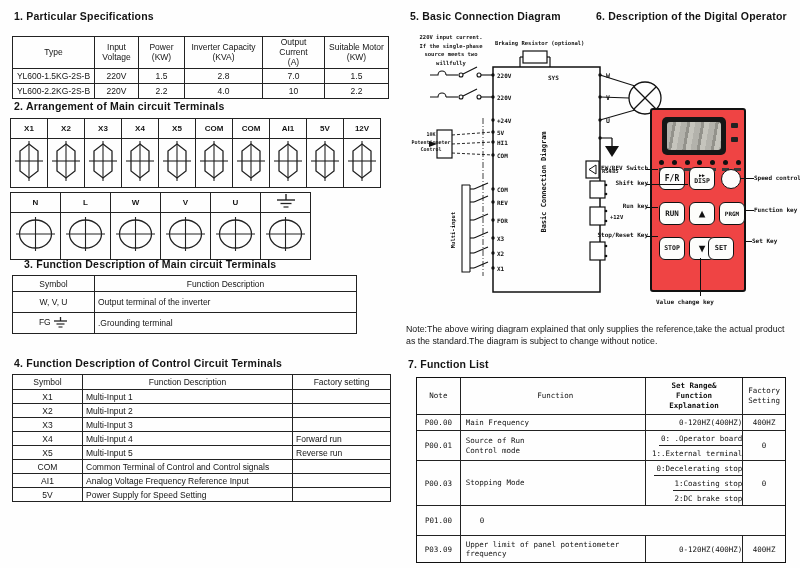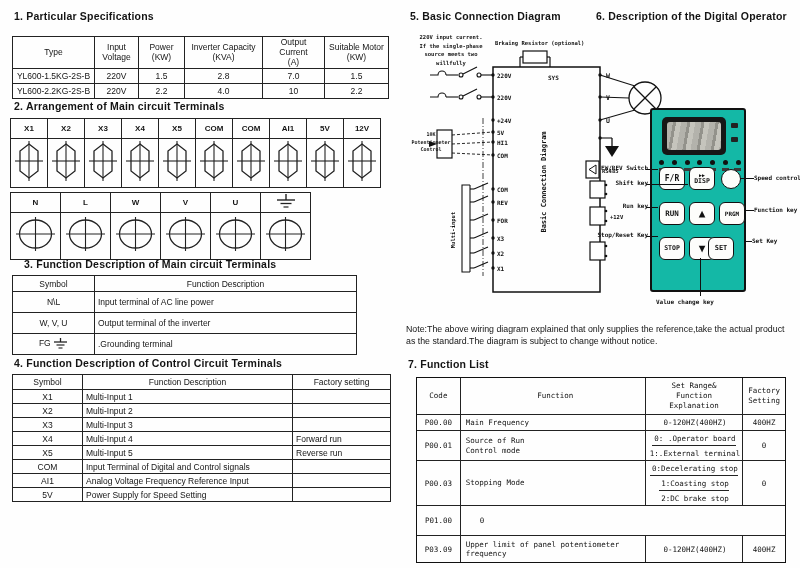--- a/index.html
+++ b/index.html
@@ -50,21 +50,21 @@
     line-height:1.55; white-space:pre-line;
   }
   .pot-label {
     position:absolute; left:0px; top:131px; width:62px; text-align:center;
     font-family:"DejaVu Sans Mono", monospace; font-size:5px; font-weight:bold;
     line-height:1.5; white-space:pre-line;
   }
 
   
   .panel { position:absolute; left:250px; top:108px; width:96px; height:184px;
-           border:2px solid #111; border-radius:3px; background:#14b8a6; }
+           border:2px solid #111; border-radius:3px; background:#ef4444; }
   .lcd { position:absolute; left:10px; top:7px; width:64px; height:38px; background:#161616; border-radius:5px; }
   .lcd-inner { position:absolute; left:5px; top:5px; right:5px; bottom:5px; border-radius:3px;
     background:repeating-linear-gradient(100deg,#cfcec6 0 6px,#a9a8a0 6px 9px,#e4e3da 9px 14px); opacity:.85; }
   .lcd-mark { position:absolute; width:7px; height:5px; background:#222; border-radius:1px; }
   .led-row { position:absolute; left:7px; top:50px; width:82px; display:flex; justify-content:space-between; }
   .led { width:5px; height:5px; border-radius:50%; background:#111; }
   .led-lab-row { position:absolute; left:7px; top:58px; width:82px; display:flex; justify-content:space-between; }
   .led-lab { width:7px; height:3px; background:#3a3a3a; }
   .pbtn { position:absolute; width:26px; height:23px; border:1.6px solid #111; border-radius:6px;
           background:#fdfdfb; display:flex; flex-direction:column; align-items:center; justify-content:center;
@@ -79,21 +79,21 @@
 
   
   .ftable { position:absolute; left:16px; top:377px; width:370px; border:1.5px solid #111;
             font-family:"DejaVu Sans Mono", monospace; font-size:7.5px; color:#111; }
   .frow { display:flex; border-top:1px solid #222; }
   .frow.head { border-top:none; }
   .fc { border-right:1px solid #222; display:flex; align-items:center; }
   .fc:last-child { border-right:none; }
   .fc.code { width:44px; justify-content:center; text-align:center; }
   .fc.fun  { width:186px; padding-left:5px; white-space:pre-line; line-height:1.25; }
-  .fc.rng  { width:98px; flex-direction:column; align-items:center; padding:0; }
+  .fc.rng  { width:98px; flex-direction:column; align-items:flex-end; padding:0; }
   .fc.fac  { width:42px; justify-content:center; text-align:center; }
   .rsub { flex:1; display:flex; align-items:center; padding-left:2px; border-bottom:1px solid #222; white-space:nowrap; }
   .rsub:last-child { border-bottom:none; }
   .fhead { font-weight:normal; }
   .fhead .fc { justify-content:center; text-align:center; white-space:pre-line; line-height:1.3; }
   svg text { font-family:"DejaVu Sans Mono", monospace; font-weight:bold; fill:#111; }
 </style>
 </head>
 <body>
 
@@ -270,24 +270,20 @@
     <colgroup>
         <col style="width:82px">
         <col style="width:262px">
       </colgroup>
     <tbody>
         <tr>
       <th>Symbol</th>
       <th>Function Description</th>
     </tr>
     <tr>
-      <td class="sym">N\L</td>
-      <td>Input terminal of AC line power</td>
-    </tr>
-    <tr>
       <td class="sym">W, V, U</td>
       <td>Output terminal of the inverter</td>
     </tr>
     <tr>
       <td class="sym">
         <span>FG</span>
         <svg width="15" height="12" viewBox="0 0 15 12" style="vertical-align:middle">
               <line x1="7.5" y1="0" x2="7.5" y2="4" stroke="#222" stroke-width="1.3"></line>
               <line x1="1" y1="4" x2="14" y2="4" stroke="#222" stroke-width="1.3"></line>
               <line x1="3.5" y1="7" x2="11.5" y2="7" stroke="#222" stroke-width="1.2"></line>
@@ -333,21 +329,21 @@
           <td>Multi-Input 4</td>
           <td>Forward run</td>
         </tr>
     <tr>
           <td class="sym">X5</td>
           <td>Multi-Input 5</td>
           <td>Reverse run</td>
         </tr>
     <tr>
           <td class="sym">COM</td>
-          <td>Input Terminal of Digital and Control signals</td>
+          <td>Common Terminal of Control and Control signals</td>
           <td></td>
         </tr>
     <tr>
           <td class="sym">AI1</td>
           <td>Analog Voltage Frequency Reference Input</td>
           <td></td>
         </tr>
     <tr>
           <td class="sym">5V</td>
           <td>Power Supply for Speed Setting</td>
@@ -551,23 +547,23 @@
     <div class="cline" style="left:344px; top:241px; width:8px; height:1px;"></div>
     <div class="cline" style="left:300px; top:258px; width:1px; height:38px;"></div>
     <div class="callout" style="left:256px; top:298px;">Value change key</div>
 
     <div class="note-text">Note:The above wiring diagram explained that only supplies the reference,take the actual product as the standard.The diagram is subject to change without notice.</div>
 
     <div class="sec-title" style="left:8px; top:358px;">7. Function List</div>
 
     <div class="ftable">
       <div class="frow head fhead" style="height:36px;">
-        <div class="fc code">Code</div>
+        <div class="fc code">Note</div>
         <div class="fc fun" style="justify-content:center; text-align:center;">Function</div>
-        <div class="fc rng" style="justify-content:center; align-items:center; display:flex;">Set Range&amp;
+        <div class="fc rng" style="justify-content:center; align-items:center; display:flex;font-weight:bold;">Set Range&amp;
 Function
 Explanation</div>
         <div class="fc fac">Factory
 Setting</div>
       </div>
       <div class="frow" style="height:16px;">
         <div class="fc code">P00.00</div>
         <div class="fc fun">Main Frequency</div>
         <div class="fc rng">
             <div class="rsub">0-120HZ(400HZ)</div>

